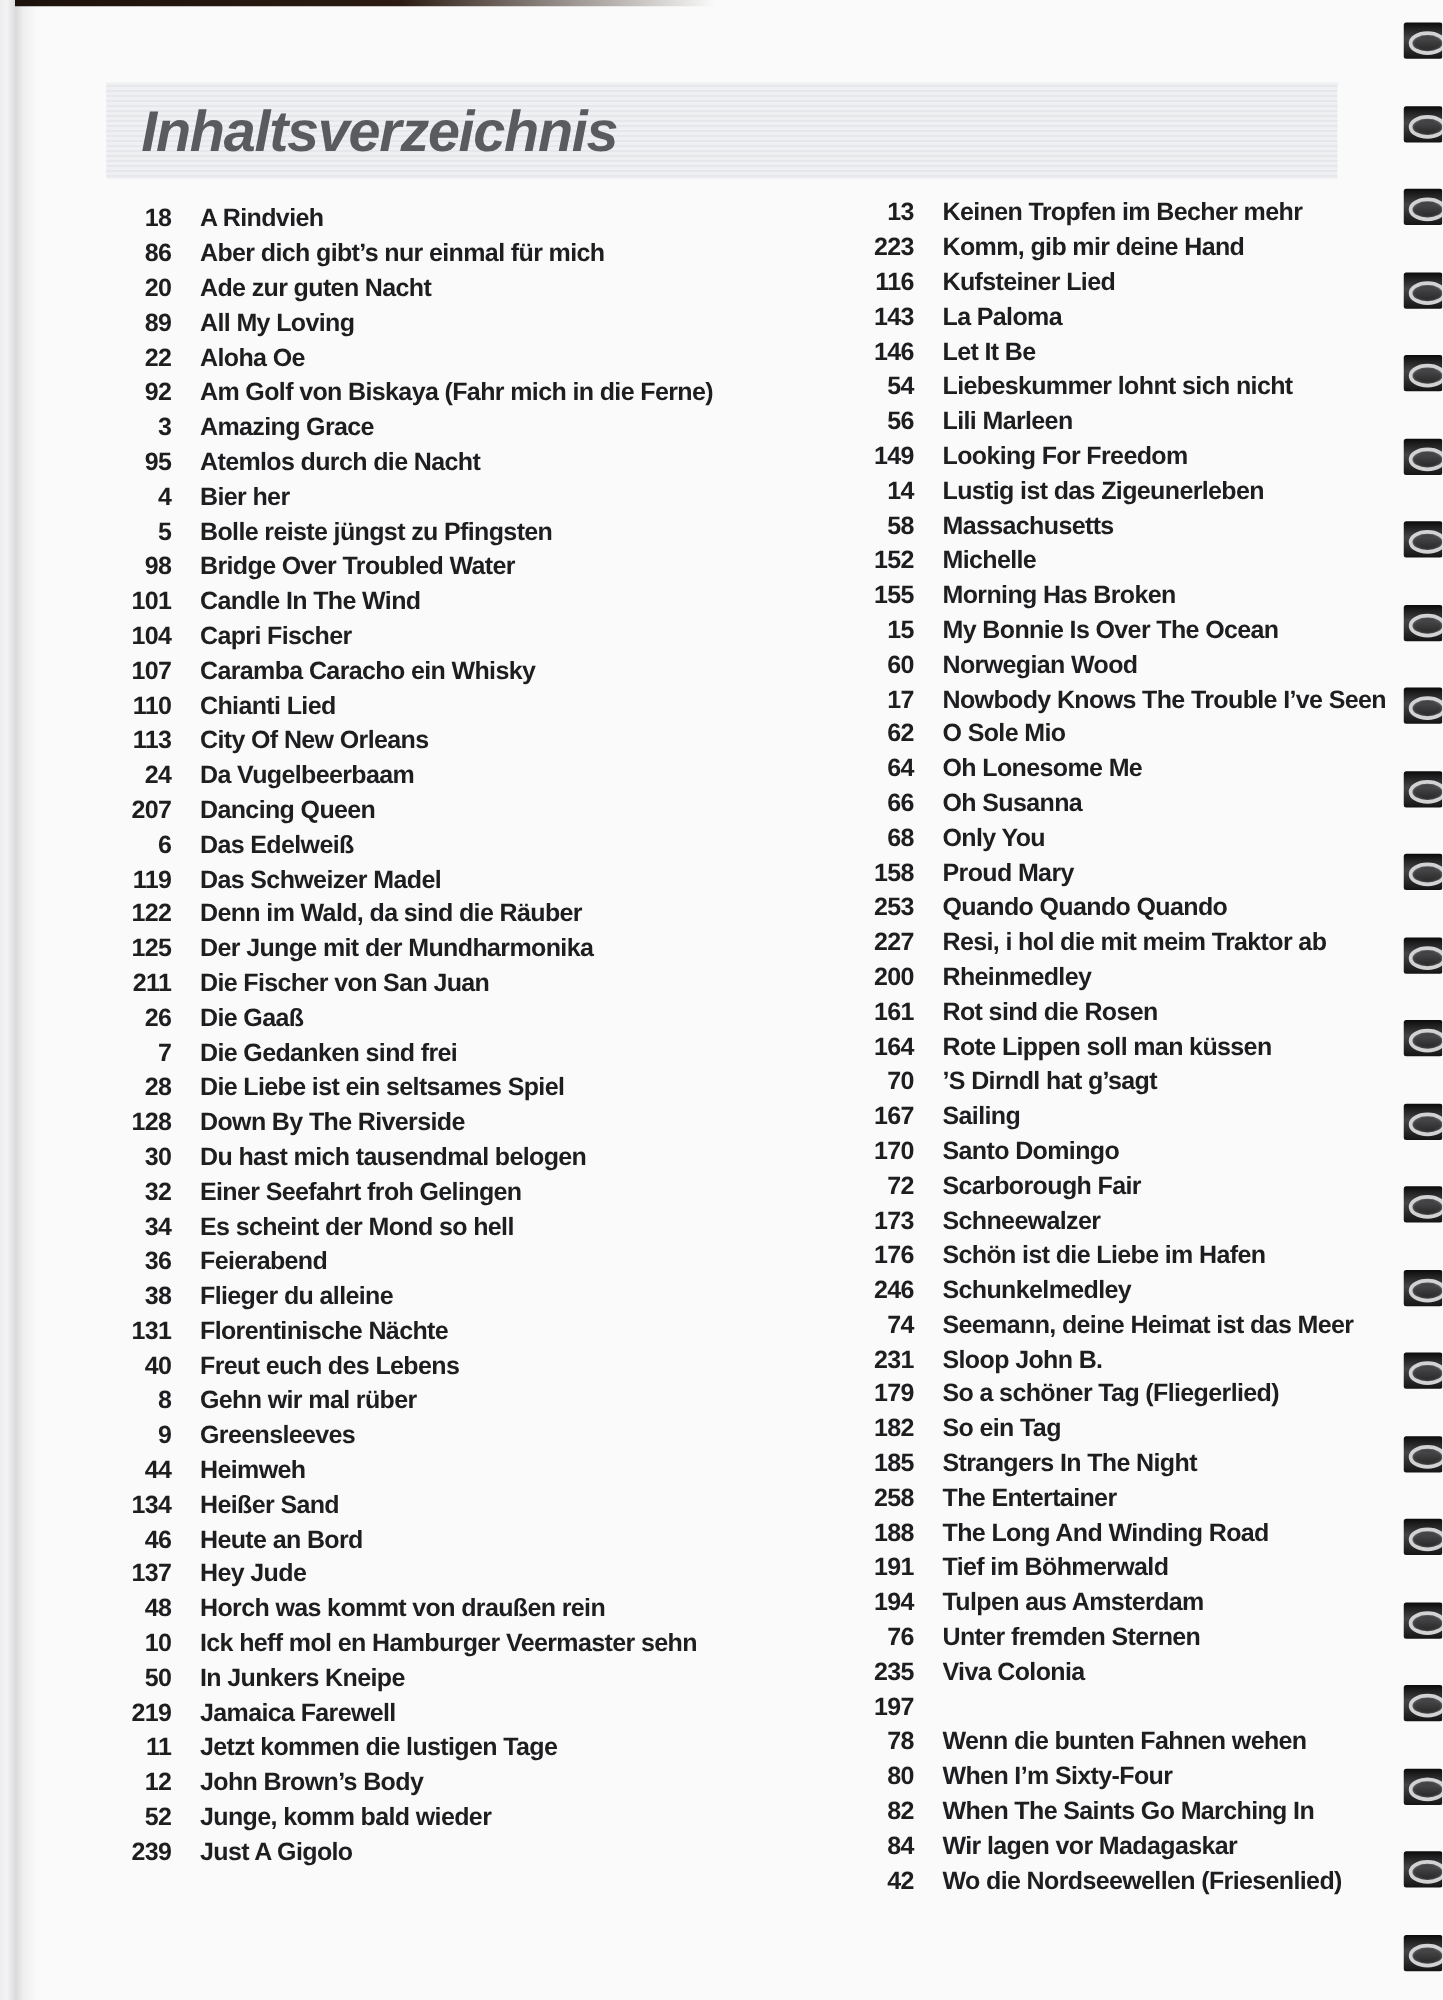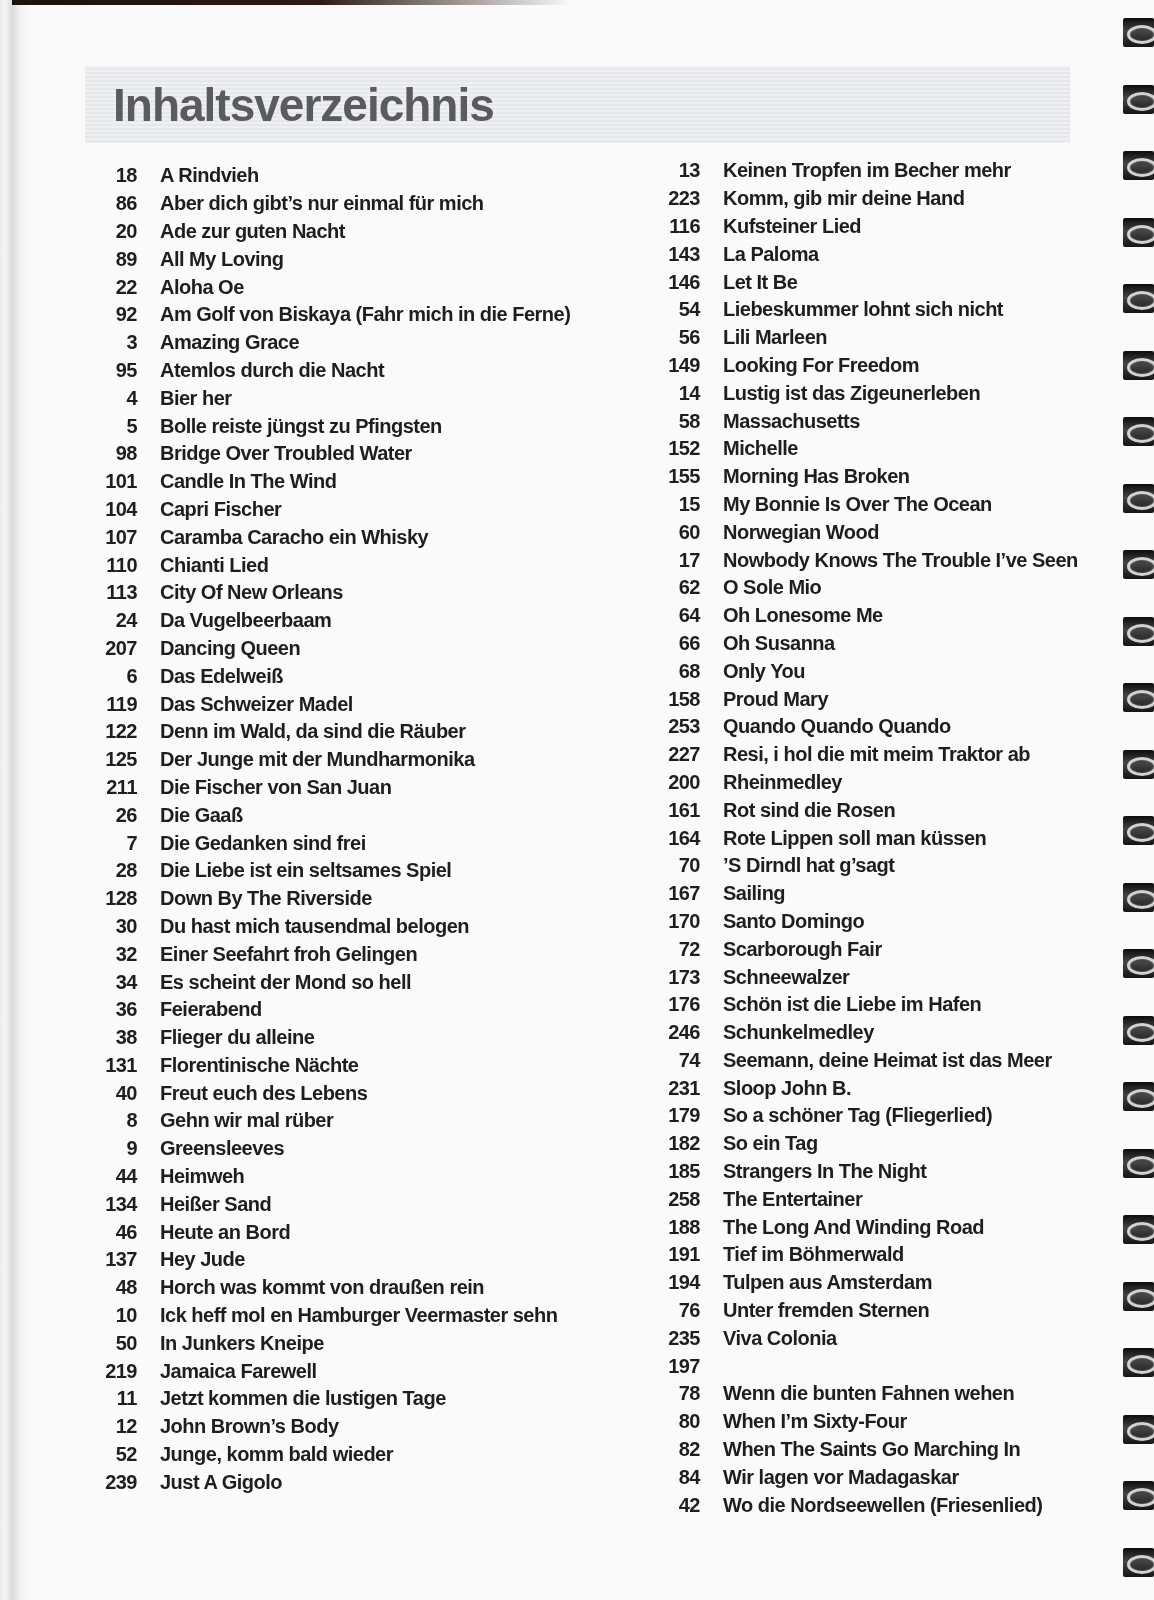--- a/index.html
+++ b/index.html
@@ -29,24 +29,25 @@
   .header-bar{
     position:absolute;left:85px;top:66px;width:985px;height:77px;
     background:var(--header-bar);
     background-image:repeating-linear-gradient(180deg,rgba(255,255,255,0.25) 0 2px,rgba(0,0,0,0.015) 2px 4px);
   }
   .header-bar h1{
     margin:0;padding:0 0 0 28px;
     line-height:79px;
     font-size:46px;font-weight:700;letter-spacing:-1px;
     color:var(--header-text);
+    font-style:italic;
   }
   .col{position:absolute;}
   .col-left{left:85px;top:162px;}
-  .col-right{left:648px;top:157px;}
+  .col-right{left:679px;top:157px;}
   .row{display:flex;align-items:center;height:27.8px;}
   .num{
     width:52px;text-align:right;flex:0 0 52px;
     font-size:20px;font-weight:700;letter-spacing:-0.5px;
     color:var(--body-text);
   }
   .title{
     margin-left:23px;white-space:nowrap;
     font-size:20px;font-weight:700;letter-spacing:-0.5px;
     color:var(--body-text);

